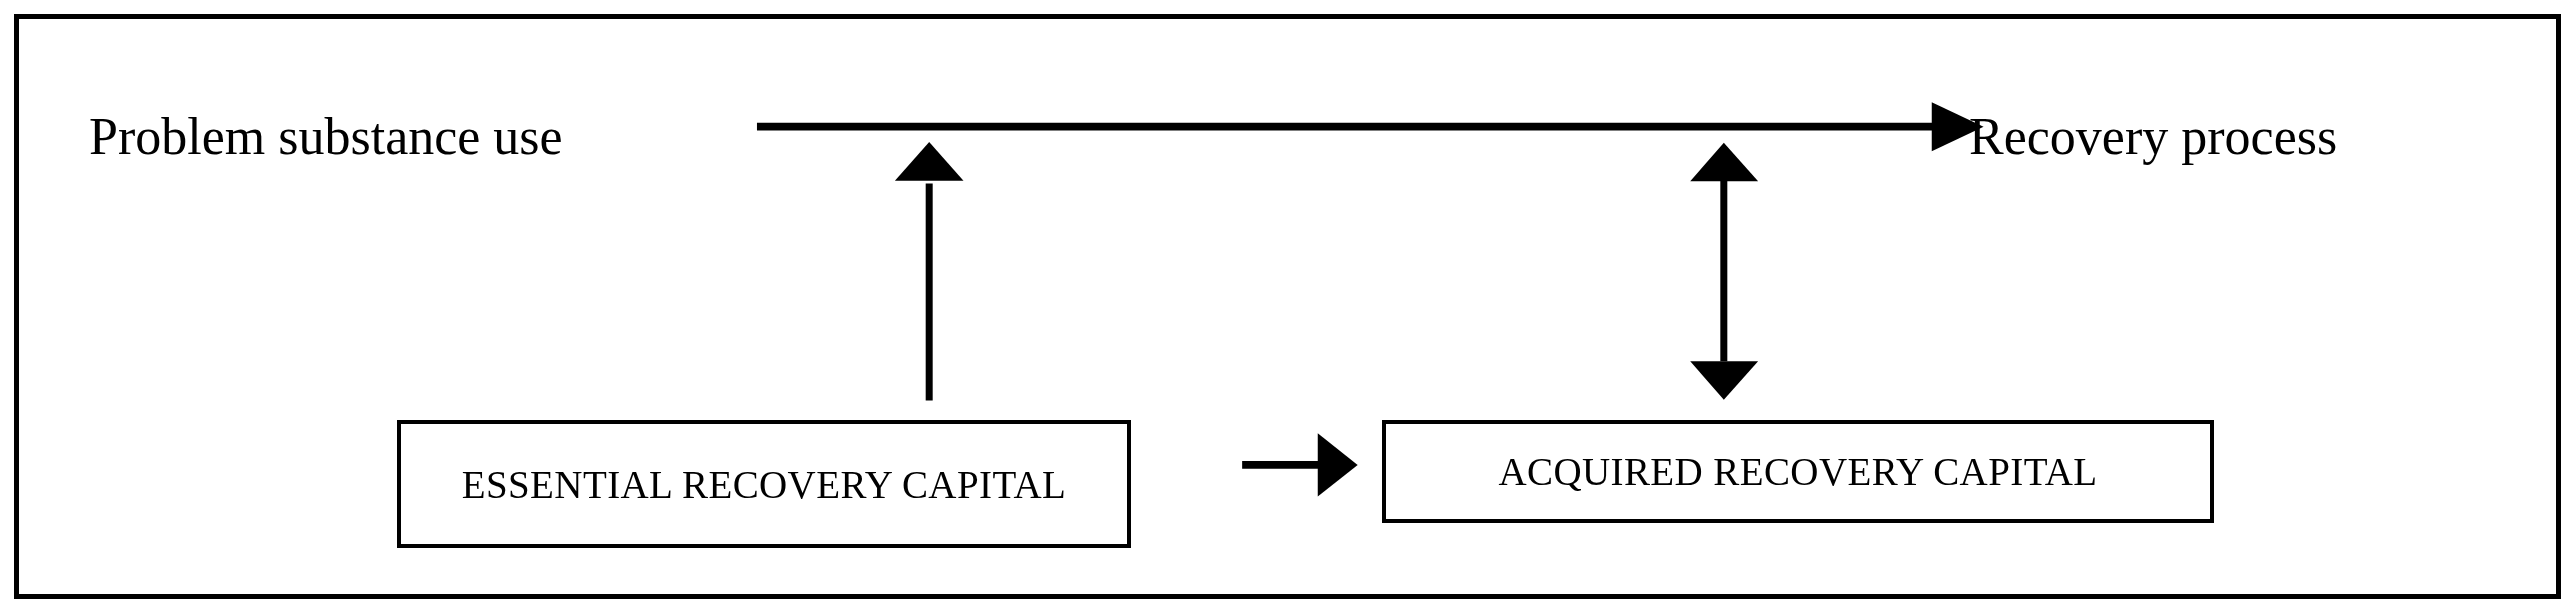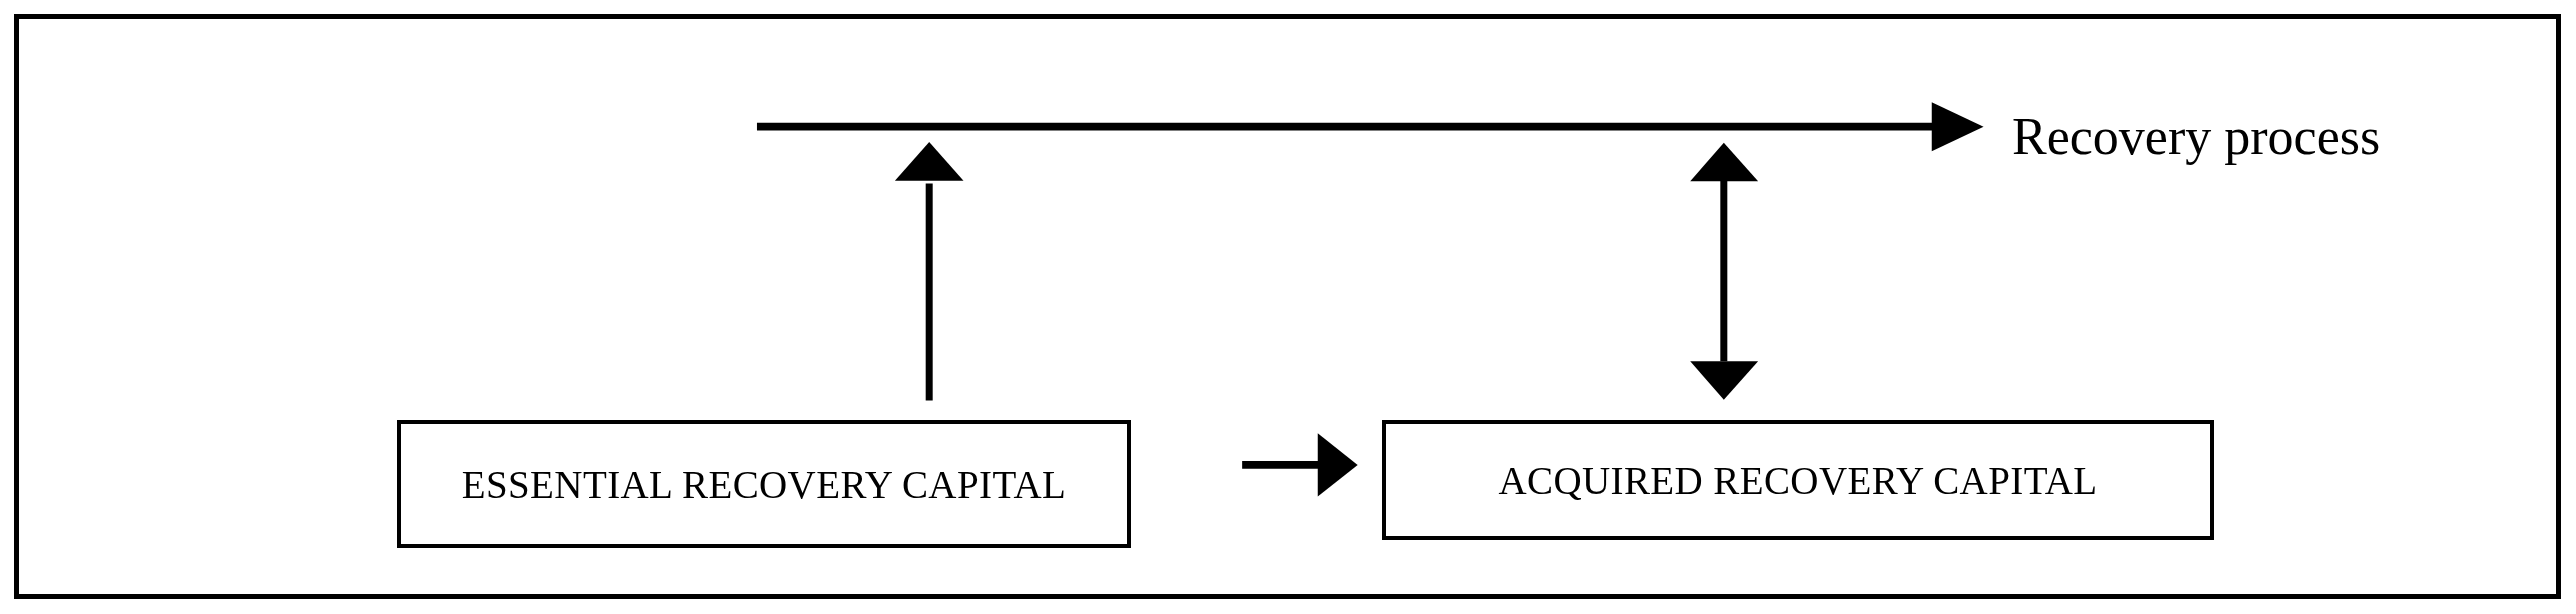--- a/index.html
+++ b/index.html
@@ -34,21 +34,21 @@
     font-size: 52px;
     line-height: 1;
     white-space: nowrap;
     font-weight: 400;
   }
   #label-problem-substance-use {
     left: 70px;
     top: 92px;
   }
   #label-recovery-process {
-    left: 1993px;
+    left: 1950px;
     top: 92px;
   }
   .box {
     position: absolute;
     box-sizing: border-box;
     border: 4.9px solid #000000;
     background: #ffffff;
     display: flex;
     align-items: center;
     justify-content: center;
@@ -64,21 +64,21 @@
   #box-essential-recovery-capital {
     left: 378px;
     top: 401px;
     width: 734px;
     height: 128px;
   }
   #box-acquired-recovery-capital {
     left: 1363px;
     top: 401px;
     width: 832px;
-    height: 120px;
+    height: 103px;
   }
   svg.edge-layer {
     position: absolute;
     left: 0;
     top: 0;
     width: 2576px;
     height: 614px;
     pointer-events: none;
     overflow: visible;
   }
@@ -86,20 +86,21 @@
   svg.edge-layer polygon {
     pointer-events: auto;
   }
 </style>
 </head>
 <body>
 
 <div id="canvas">
   <div id="figure-frame">
 
+    <div class="node-label" id="label-problem-substance-use">Problem substance use</div>
 
     <div class="node-label" id="label-recovery-process">Recovery process</div>
 
     <div class="box" id="box-essential-recovery-capital">
       <span class="box-label">ESSENTIAL RECOVERY CAPITAL</span>
     </div>
 
     <div class="box" id="box-acquired-recovery-capital">
       <span class="box-label">ACQUIRED RECOVERY CAPITAL</span>
     </div>

